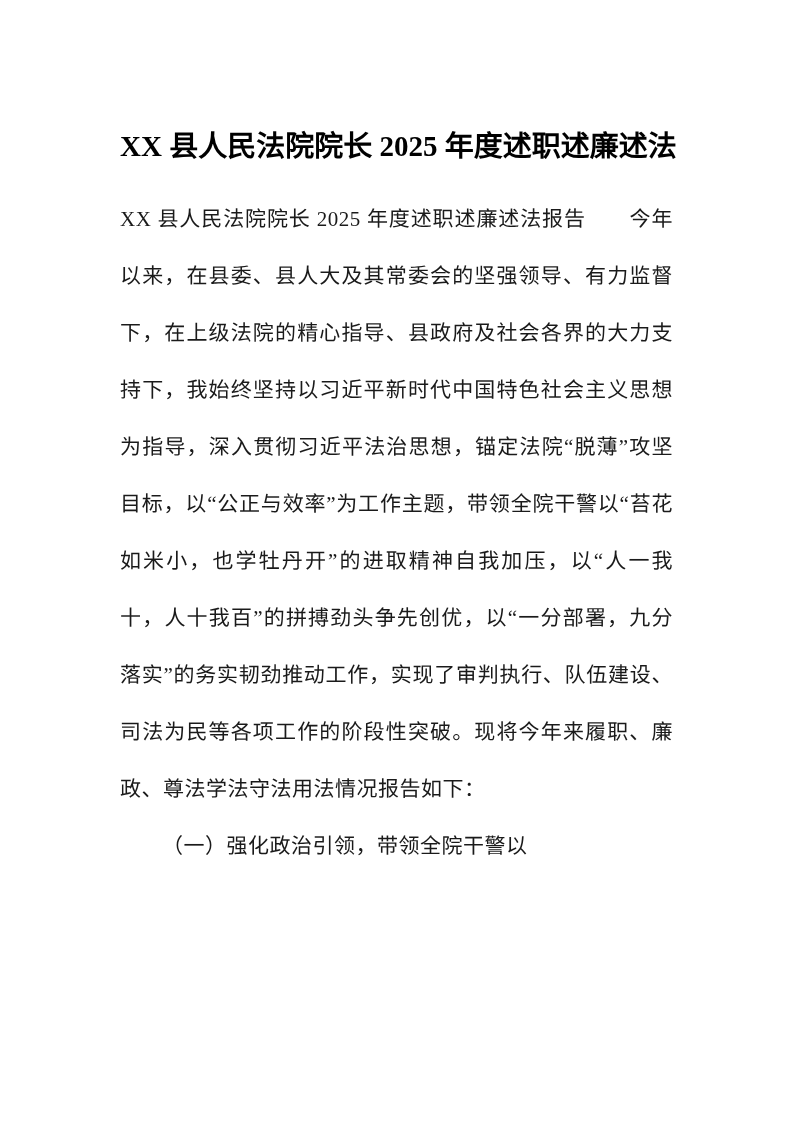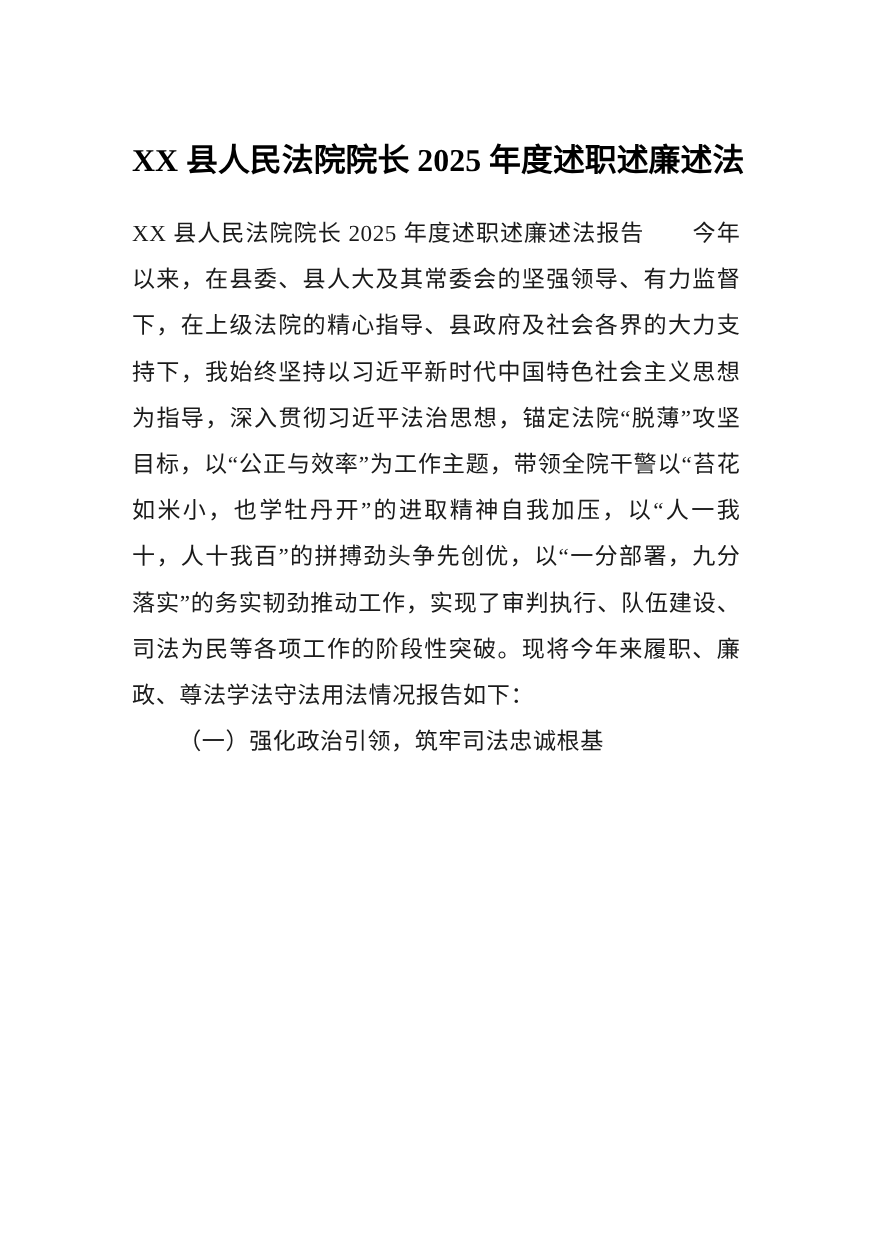--- a/index.html
+++ b/index.html
@@ -27,33 +27,33 @@
     text-align: right;
     line-height: 54px;
   }
   .title-line {
     display: block;
     white-space: nowrap;
   }
   .doc-body p.para {
     margin: 0;
     font-size: 21px;
-    line-height: 42px;
+    line-height: 57px;
     text-align: justify;
     text-justify: inter-ideograph;
     letter-spacing: 0.5px;
   }
   .doc-body p.para.indent {
     text-indent: 2em;
   }
 </style>
 </head>
 <body>
 
 <div class="page">
   <h1 class="doc-title">
     <span class="title-line">XX 县人民法院院长 2025 年度述职述廉述法</span>
   </h1>
   <div class="doc-body">
       <p class="para">XX 县人民法院院长 2025 年度述职述廉述法报告　　今年以来，在县委、县人大及其常委会的坚强领导、有力监督下，在上级法院的精心指导、县政府及社会各界的大力支持下，我始终坚持以习近平新时代中国特色社会主义思想为指导，深入贯彻习近平法治思想，锚定法院“脱薄”攻坚目标，以“公正与效率”为工作主题，带领全院干警以“苔花如米小，也学牡丹开”的进取精神自我加压，以“人一我十，人十我百”的拼搏劲头争先创优，以“一分部署，九分落实”的务实韧劲推动工作，实现了审判执行、队伍建设、司法为民等各项工作的阶段性突破。现将今年来履职、廉政、尊法学法守法用法情况报告如下：</p>
-      <p class="para indent">（一）强化政治引领，筑牢司法忠诚根基</p>
+      <p class="para indent">（一）强化政治引领，带领全院干警以</p>
     </div>
 </div>
 
 </body></html>

